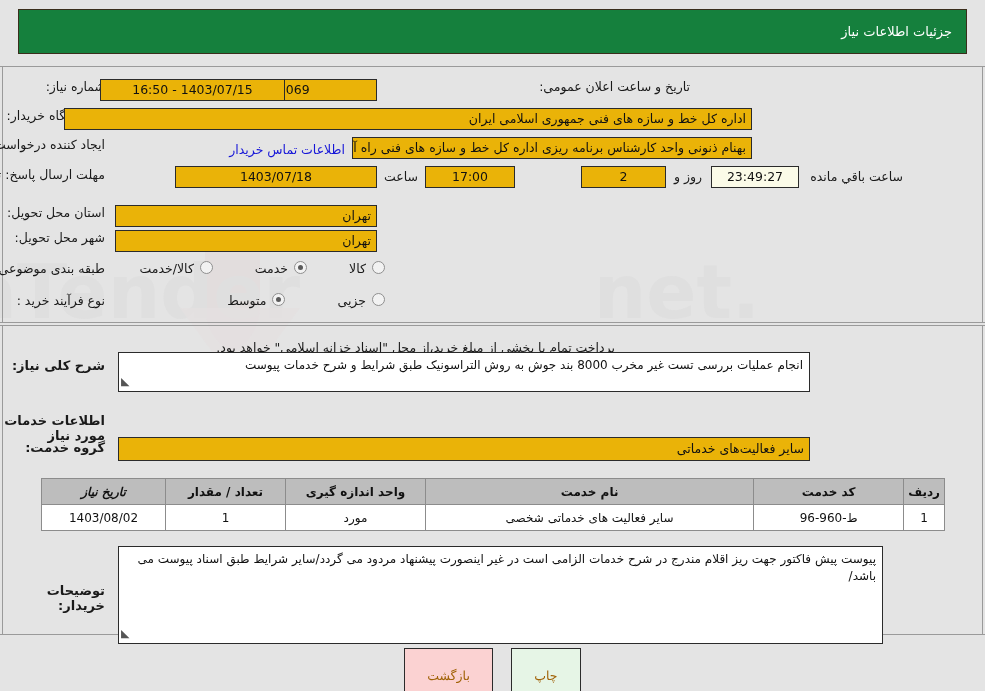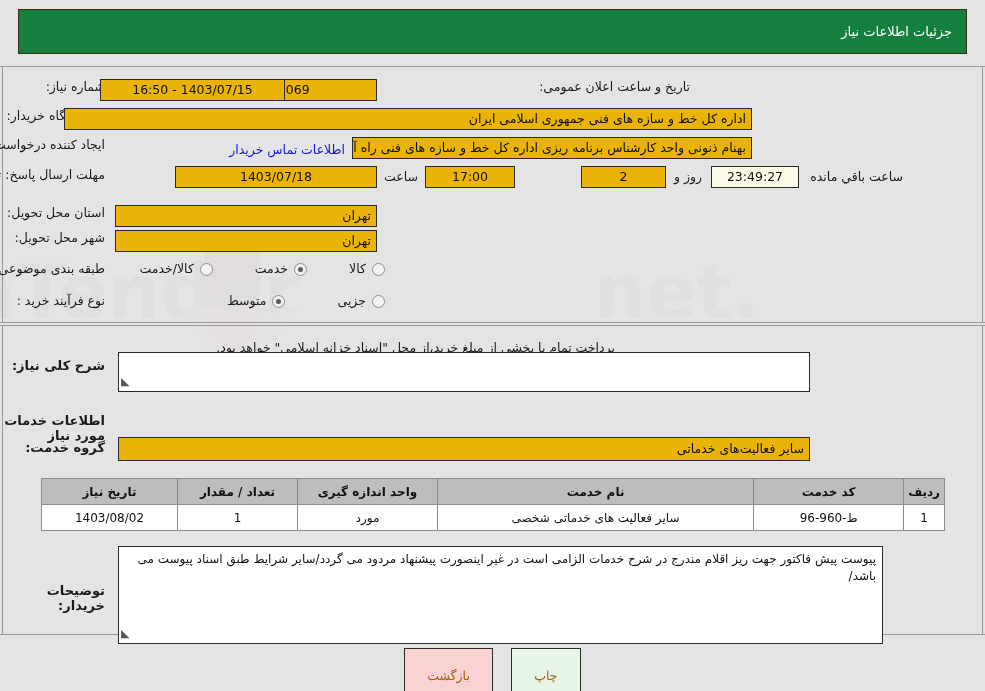--- a/index.html
+++ b/index.html
@@ -109,21 +109,21 @@
     vertical-align: middle;
   }
   .radio.on::after {
     content: "";
     position: absolute;
     left: 3px; top: 3px;
     width: 5px; height: 5px;
     border-radius: 50%;
     background: #5a5a5a;
   }
-  .ropt { display: flex; align-items: flex-end; gap: 6px; }
+  .ropt { display: flex; align-items: flex-start; gap: 6px; }
   .ropt .rtxt { font-size: 12.5px; color: #1a1a1a; white-space: nowrap; }
 
   
   .ta {
     position: absolute;
     background: #ffffff;
     border: 1px solid #2b2b2b;
     font-size: 12px;
     color: #111;
     padding: 4px 6px;
@@ -298,38 +298,39 @@
       <span class="radio on"></span>
       <span class="rtxt">متوسط</span>
     </span>
   </div>
   <span class="plain" style="position:absolute; right:370px; top:296px; z-index:3;margin-top:44px;">پرداخت تمام یا بخشی از مبلغ خرید،از محل "اسناد خزانه اسلامی" خواهد بود.</span>
 
   <div class="panel" id="panel-desc"></div>
 
   <span class="sect-head" style="right:880px; top:358px;">شرح کلی نیاز:</span>
   <div class="ta" style="right:175px; top:352px; width:692px; height:40px;">
+    <span>انجام عملیات بررسی تست غیر مخرب 8000 بند جوش به روش التراسونیک طبق شرایط و شرح خدمات پیوست</span>
     <span class="grip">◢</span>
   </div>
 
   <span class="sect-head" style="right:880px; top:413px;">اطلاعات خدمات مورد نیاز</span>
 
   <span class="sect-head" style="right:880px; top:440px;">گروه خدمت:</span>
   <div class="fld rightal" style="position:absolute; right:175px; top:437px; width:692px; height:24px; line-height:22px; z-index:3;">سایر فعالیت‌های خدماتی</div>
 
   <div class="tbl-wrap">
     <table class="items">
       <thead>
         <tr>
           <th style="width:36px;">ردیف</th>
           <th style="width:150px;">کد خدمت</th>
           <th>نام خدمت</th>
           <th style="width:140px;">واحد اندازه گیری</th>
           <th style="width:120px;">تعداد / مقدار</th>
-          <th style="width:136px;">تاریخ نیاز</th>
+          <th style="width:124px;font-style:italic;">تاریخ نیاز</th>
         </tr>
       </thead>
       <tbody>
         <tr>
           <td>1</td>
           <td>ط-960-96</td>
           <td>سایر فعالیت های خدماتی شخصی</td>
           <td>مورد</td>
           <td>1</td>
           <td>1403/08/02</td>

